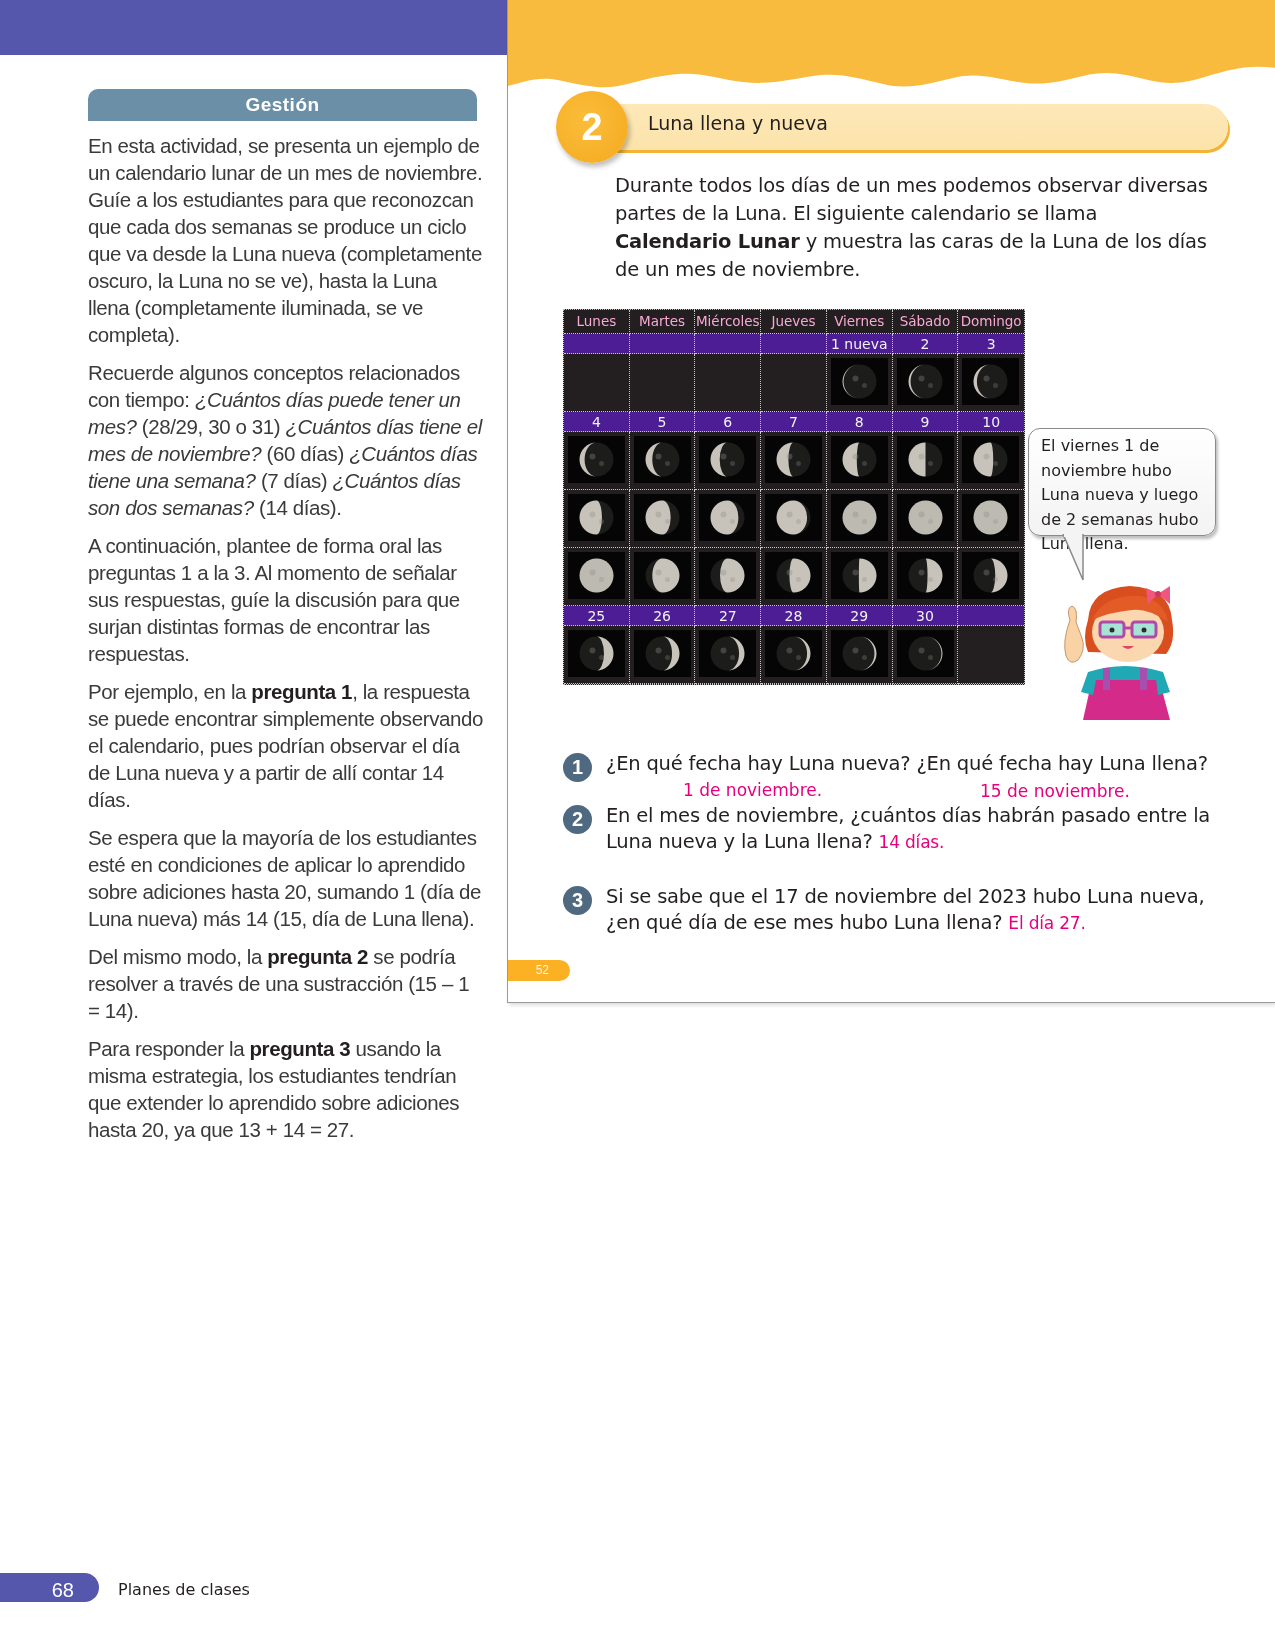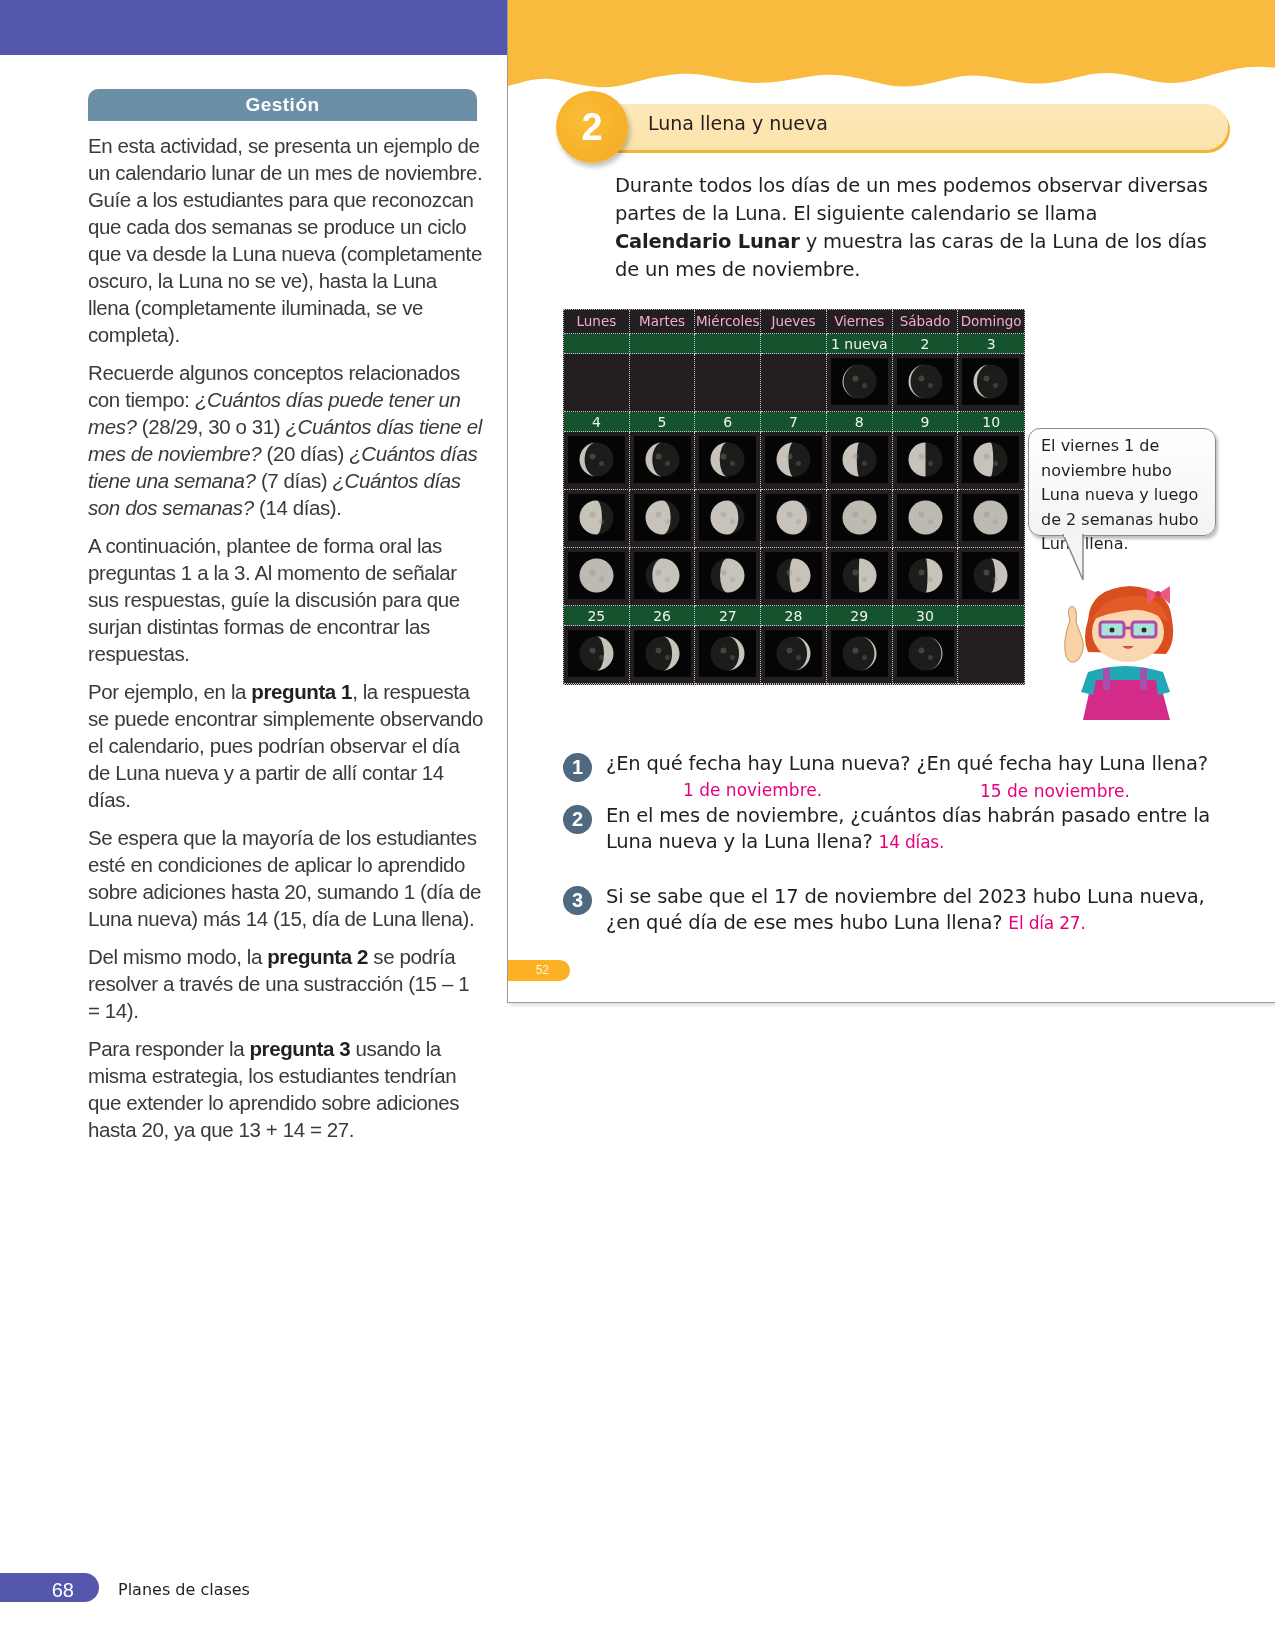--- a/index.html
+++ b/index.html
@@ -69,21 +69,21 @@
 
   
   .calendar {
     position: absolute; left: 55px; top: 309px; width: 462px;
     background: #231f20; border: 1px dotted #bbb;
   }
   .cal-row { display: flex; }
   .cal-cell { width: 66px; border-right: 1px dotted #c8c8c8; border-bottom: 1px dotted #c8c8c8; position: relative; }
   .cal-cell:last-child { border-right: none; }
   .cal-head .cal-cell { height: 24px; color: #f9a8d4; font-size: 13.5px; text-align: center; line-height: 23px; background: #231f20; }
-  .cal-date .cal-cell { height: 20px; color: #f2f2f2; font-size: 14px; text-align: center; line-height: 20px; background: #14532d; }
+  .cal-date .cal-cell { height: 20px; color: #f2f2f2; font-size: 14px; text-align: center; line-height: 20px; background: #4c1d95; }
   .cal-img .cal-cell { height: 58px; background: #231f20; }
   .moon-box {
     position: absolute; left: 4px; top: 4px; width: 57px; height: 47px; background: #050506;
   }
   .moon-box svg { width: 57px; height: 47px; display: block; }
 
   
   .bubble {
     position: absolute; left: 520px; top: 428px; width: 188px; height: 108px;
     background: linear-gradient(#ffffff, #f3f3f3); border: 1.5px solid #8a8a8a; border-radius: 12px;
@@ -117,21 +117,21 @@
 </style>
 </head>
 <body>
 
 <div class="top-band"></div>
 
 <div class="gestion-header">Gestión</div>
 
 <div class="left-text">
   <p>En esta actividad, se presenta un ejemplo de un calendario lunar de un mes de noviembre. Guíe a los estudiantes para que reconozcan que cada dos semanas se produce un ciclo que va desde la Luna nueva (completamente oscuro, la Luna no se ve), hasta la Luna llena (completamente iluminada, se ve completa).</p>
-  <p><span>Recuerde algunos conceptos relacionados con tiempo: </span><i>¿Cuántos días puede tener un mes?</i><span> (28/29, 30 o 31) </span><i>¿Cuántos días tiene el mes de noviembre?</i><span> (20 días) </span><i>¿Cuántos días tiene una semana?</i><span> (7 días) </span><i>¿Cuántos días son dos semanas?</i><span> (14 días).</span></p>
+  <p><span>Recuerde algunos conceptos relacionados con tiempo: </span><i>¿Cuántos días puede tener un mes?</i><span> (28/29, 30 o 31) </span><i>¿Cuántos días tiene el mes de noviembre?</i><span> (60 días) </span><i>¿Cuántos días tiene una semana?</i><span> (7 días) </span><i>¿Cuántos días son dos semanas?</i><span> (14 días).</span></p>
   <p>A continuación, plantee de forma oral las preguntas 1 a la 3. Al momento de señalar sus respuestas, guíe la discusión para que surjan distintas formas de encontrar las respuestas.</p>
   <p><span>Por ejemplo, en la </span><b>pregunta 1</b><span>, la respuesta se puede encontrar simplemente observando el calendario, pues podrían observar el día de Luna nueva y a partir de allí contar 14 días.</span></p>
   <p>Se espera que la mayoría de los estudiantes esté en condiciones de aplicar lo aprendido sobre adiciones hasta 20, sumando 1 (día de Luna nueva) más 14 (15, día de Luna llena).</p>
   <p><span>Del mismo modo, la </span><b>pregunta 2</b><span> se podría resolver a través de una sustracción (15 – 1 = 14).</span></p>
   <p><span>Para responder la </span><b>pregunta 3</b><span> usando la misma estrategia, los estudiantes tendrían que extender lo aprendido sobre adiciones hasta 20, ya que 13 + 14 = 27.</span></p>
 </div>
 
 <div class="footer-pill">68</div>
 <div class="footer-text">Planes de clases</div>
 

